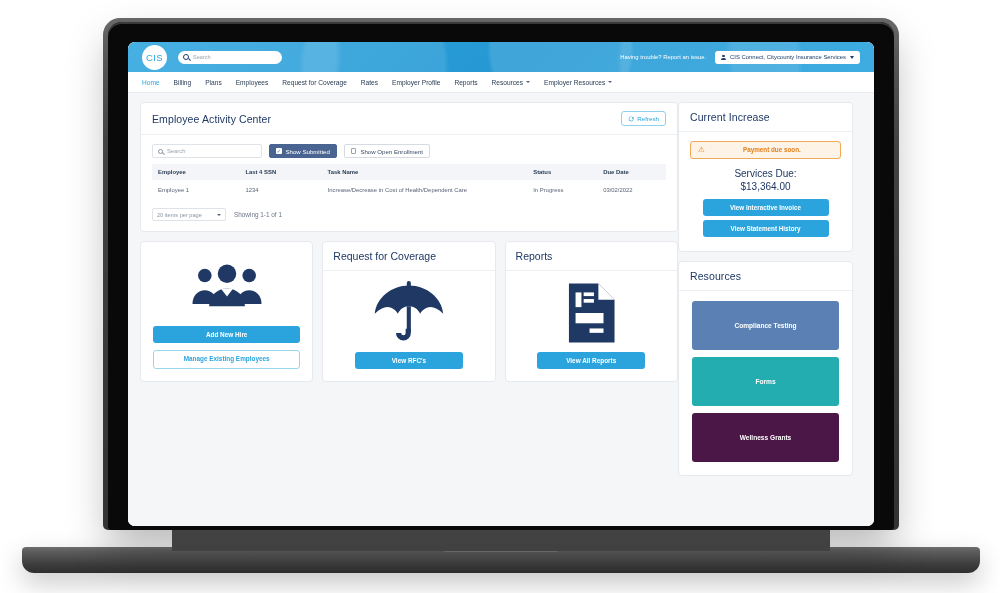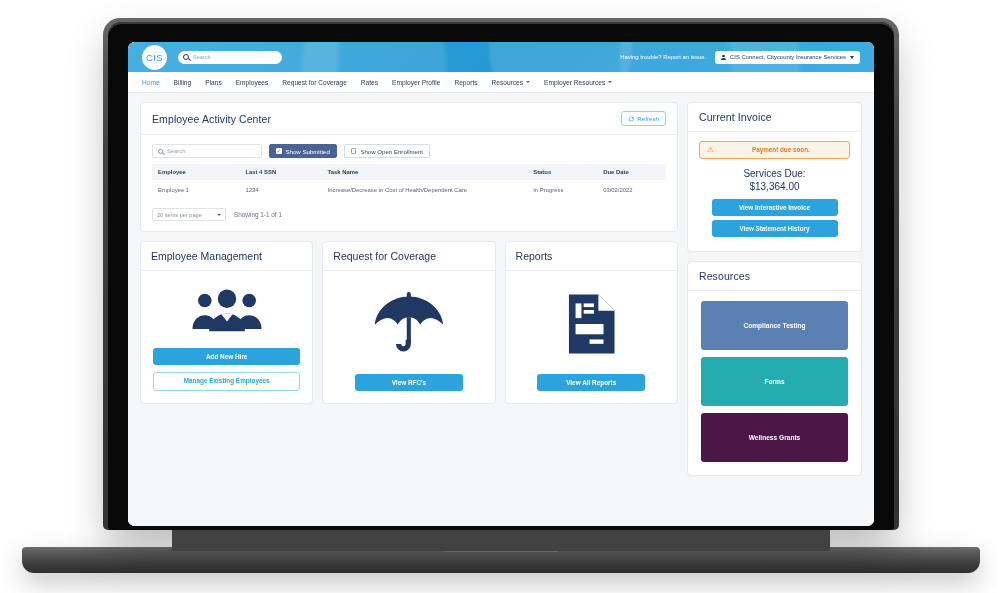--- a/index.html
+++ b/index.html
@@ -88,21 +88,21 @@
   .caret{ width:0;height:0;border-left:2.6px solid transparent;border-right:2.6px solid transparent;border-top:3px solid #1d3c6e;}
   .caret.sm{ border-top-color:#52617a; border-left-width:2.1px;border-right-width:2.1px;border-top-width:2.6px;}
 
   .navbar{
     height:21px; background:#fff; border-bottom:1px solid #e7eaee;
     display:flex; align-items:center; padding:0 14px; gap:14px;
   }
   .navbar .ni{ font-size:6.6px; color:#2a3c55; white-space:nowrap; display:flex; align-items:center; gap:3px;}
   .navbar .ni.active{ color:#2ba4de; }
 
-  .content{ background:#f4f6f8; height:433px; padding:9px 12px; display:flex; gap:9px; }
+  .content{ background:#f4f6f8; height:433px; padding:9px 12px; display:flex; gap:0; }
   .col-main{ width:538px; display:flex; flex-direction:column; gap:9px; }
   .col-side{ width:175px; display:flex; flex-direction:column; gap:9px; }
 
   .card{ background:#fff; border:1px solid #e6e9ee; border-radius:4px; }
   .card-hd{
     padding:8px 11px; border-bottom:1px solid #eceff3;
     display:flex; align-items:center; justify-content:space-between;
   }
   .card-ttl{ font-size:10.5px; color:#1f3864; font-weight:400; letter-spacing:.1px;}
   .refresh-btn{
@@ -308,21 +308,20 @@
                     <span class="caret sm"></span>
                   </div>
                   <div class="showing">Showing 1-1 of 1</div>
                 </div>
               </div>
             </div>
 
             <div class="tiles">
 
               <div class="tile">
-                <div class="tile-hd">Employee Management</div>
                 <div class="tile-bd">
                   <div class="tile-art">
                     <svg class="people-svg" viewBox="0 0 120 74">
                       <g fill="#1f3864">
                         <circle cx="24" cy="20" r="11"></circle>
                         <path d="M4 66c0-13 9-22 20-22s20 9 20 22z"></path>
                         <circle cx="96" cy="20" r="11"></circle>
                         <path d="M76 66c0-13 9-22 20-22s20 9 20 22z"></path>
                       </g>
                       <g fill="#1f3864">
@@ -370,21 +369,21 @@
                 </div>
               </div>
 
             </div>
           </div>
 
           <div class="col-side">
 
             <div class="card">
               <div class="card-hd">
-                <div class="card-ttl">Current Invoice</div>
+                <div class="card-ttl">Current Increase</div>
               </div>
               <div class="card-bd">
                 <div class="alert">
                   <span class="warn">⚠</span>
                   <span class="atxt">Payment due soon.</span>
                 </div>
                 <div class="bal-lbl">Services Due:</div>
                 <div class="bal-amt">$13,364.00</div>
                 <button class="inv-btn">View Interactive Invoice</button>
                 <button class="inv-btn">View Statement History</button>

